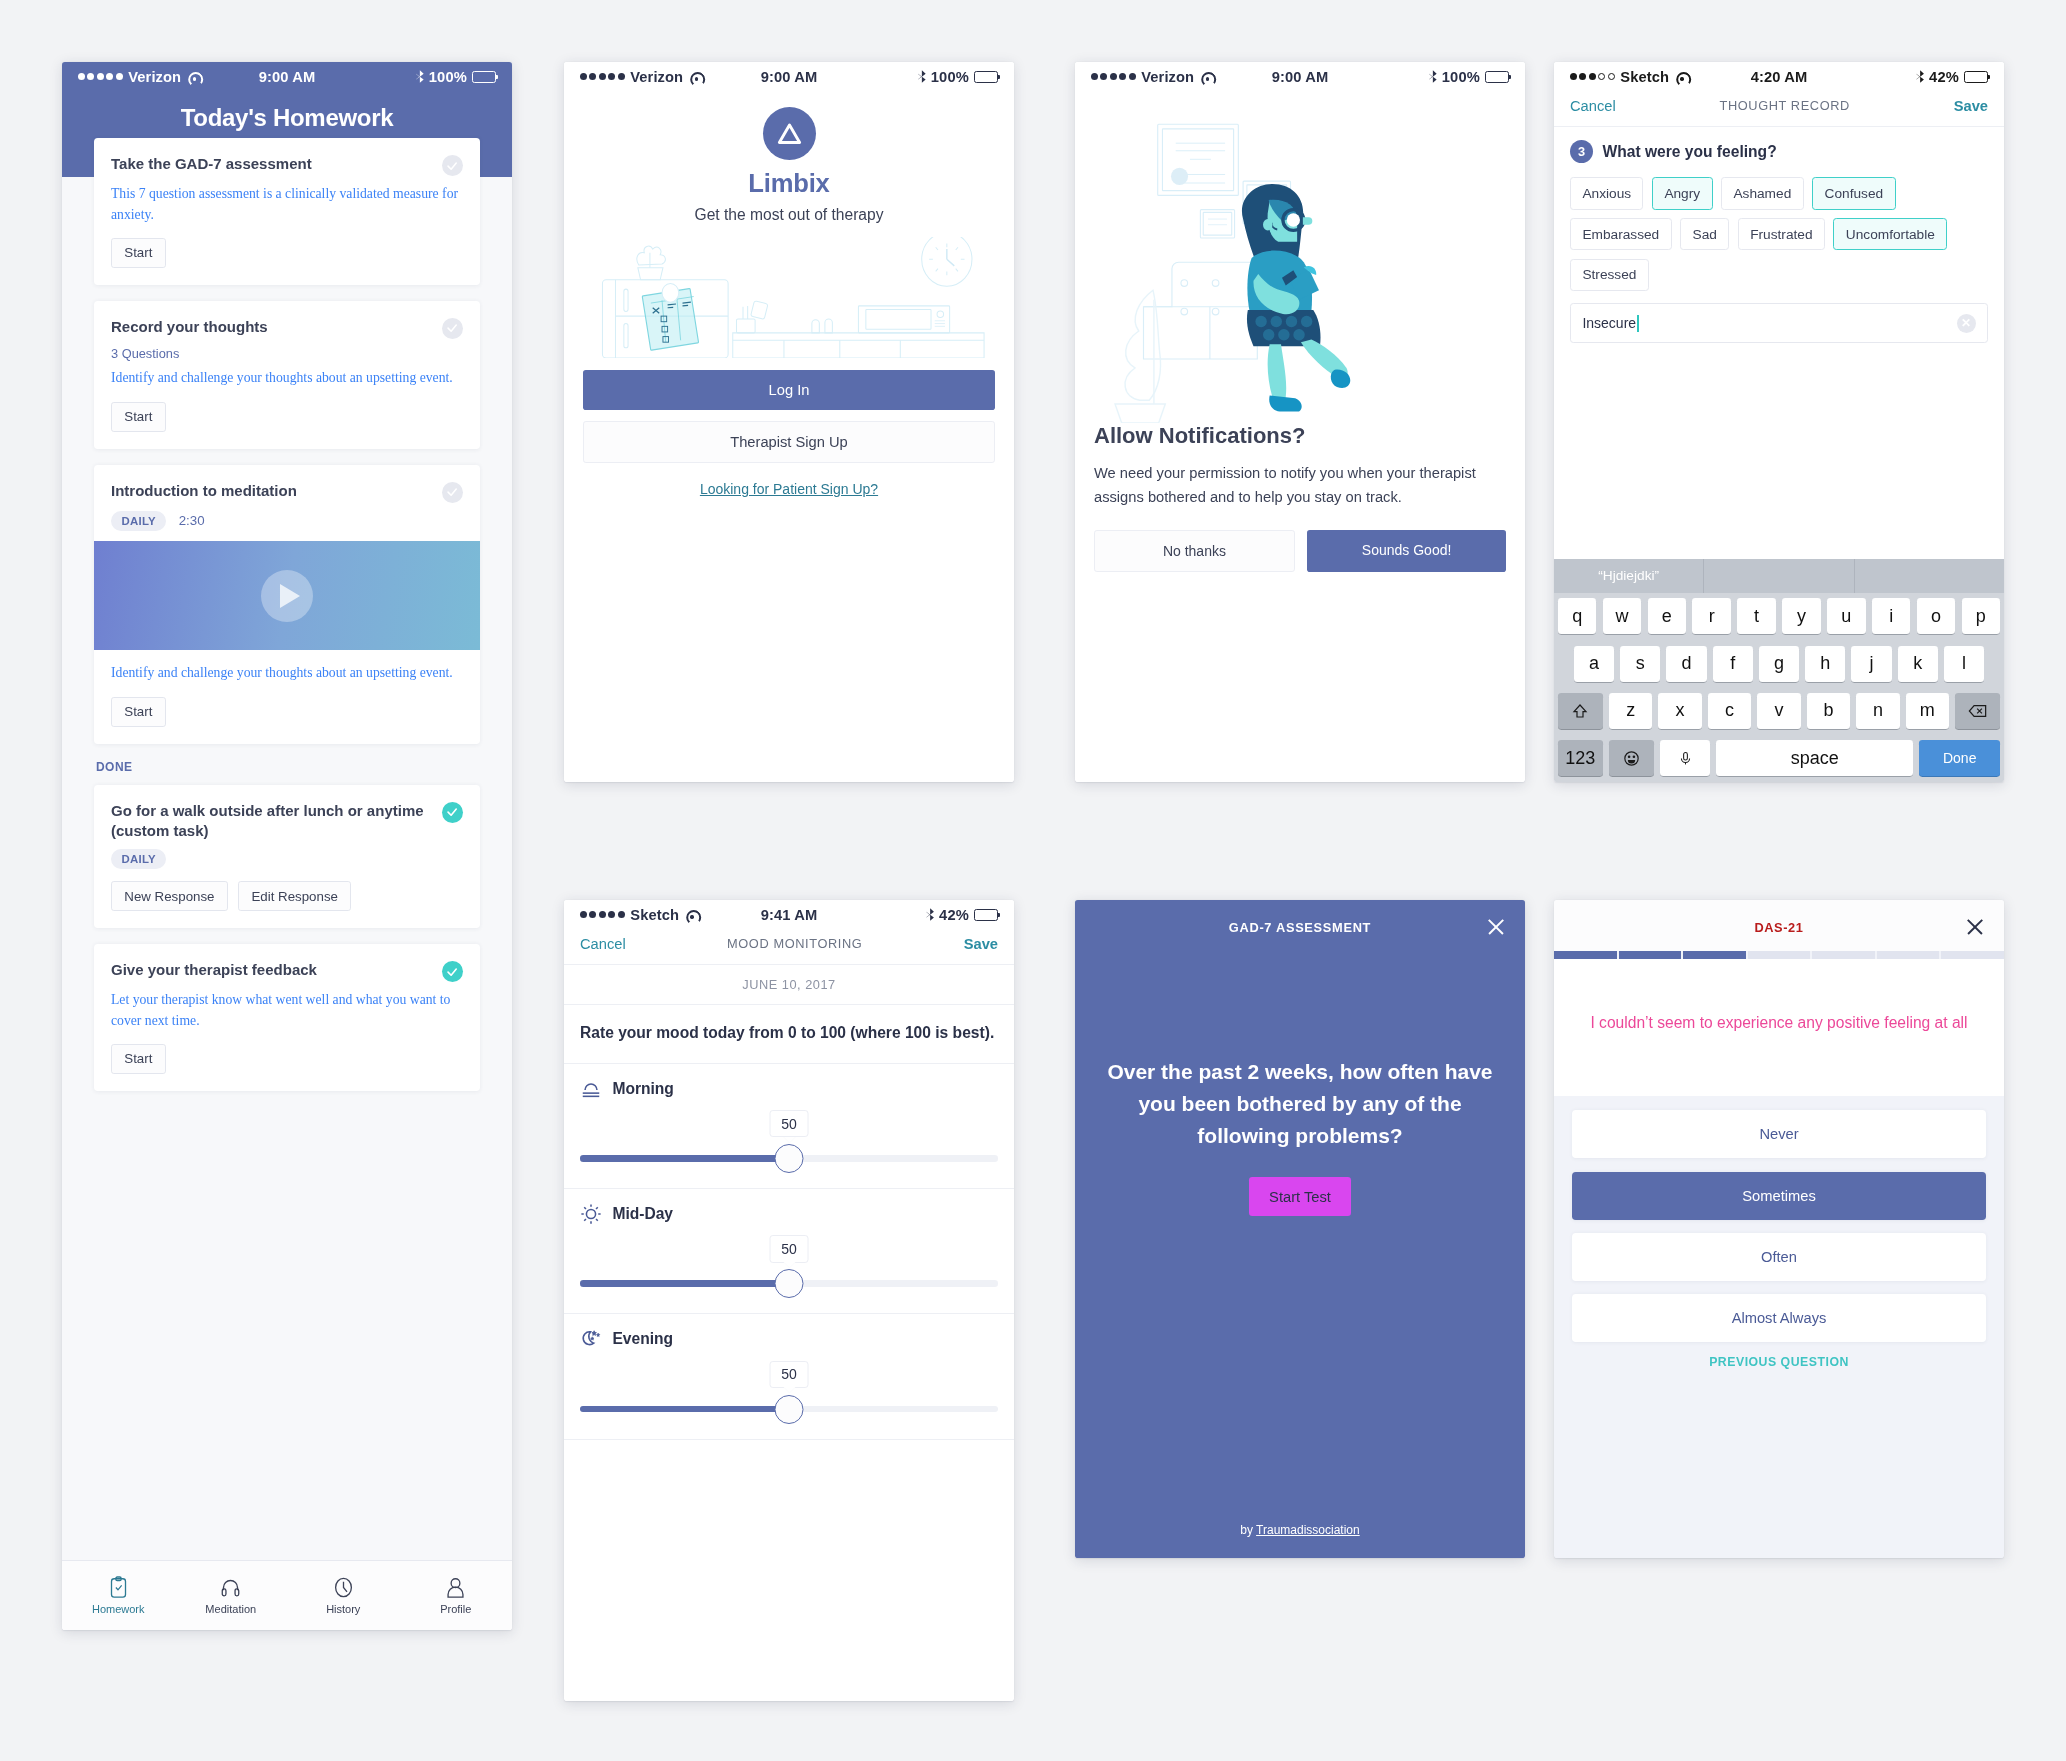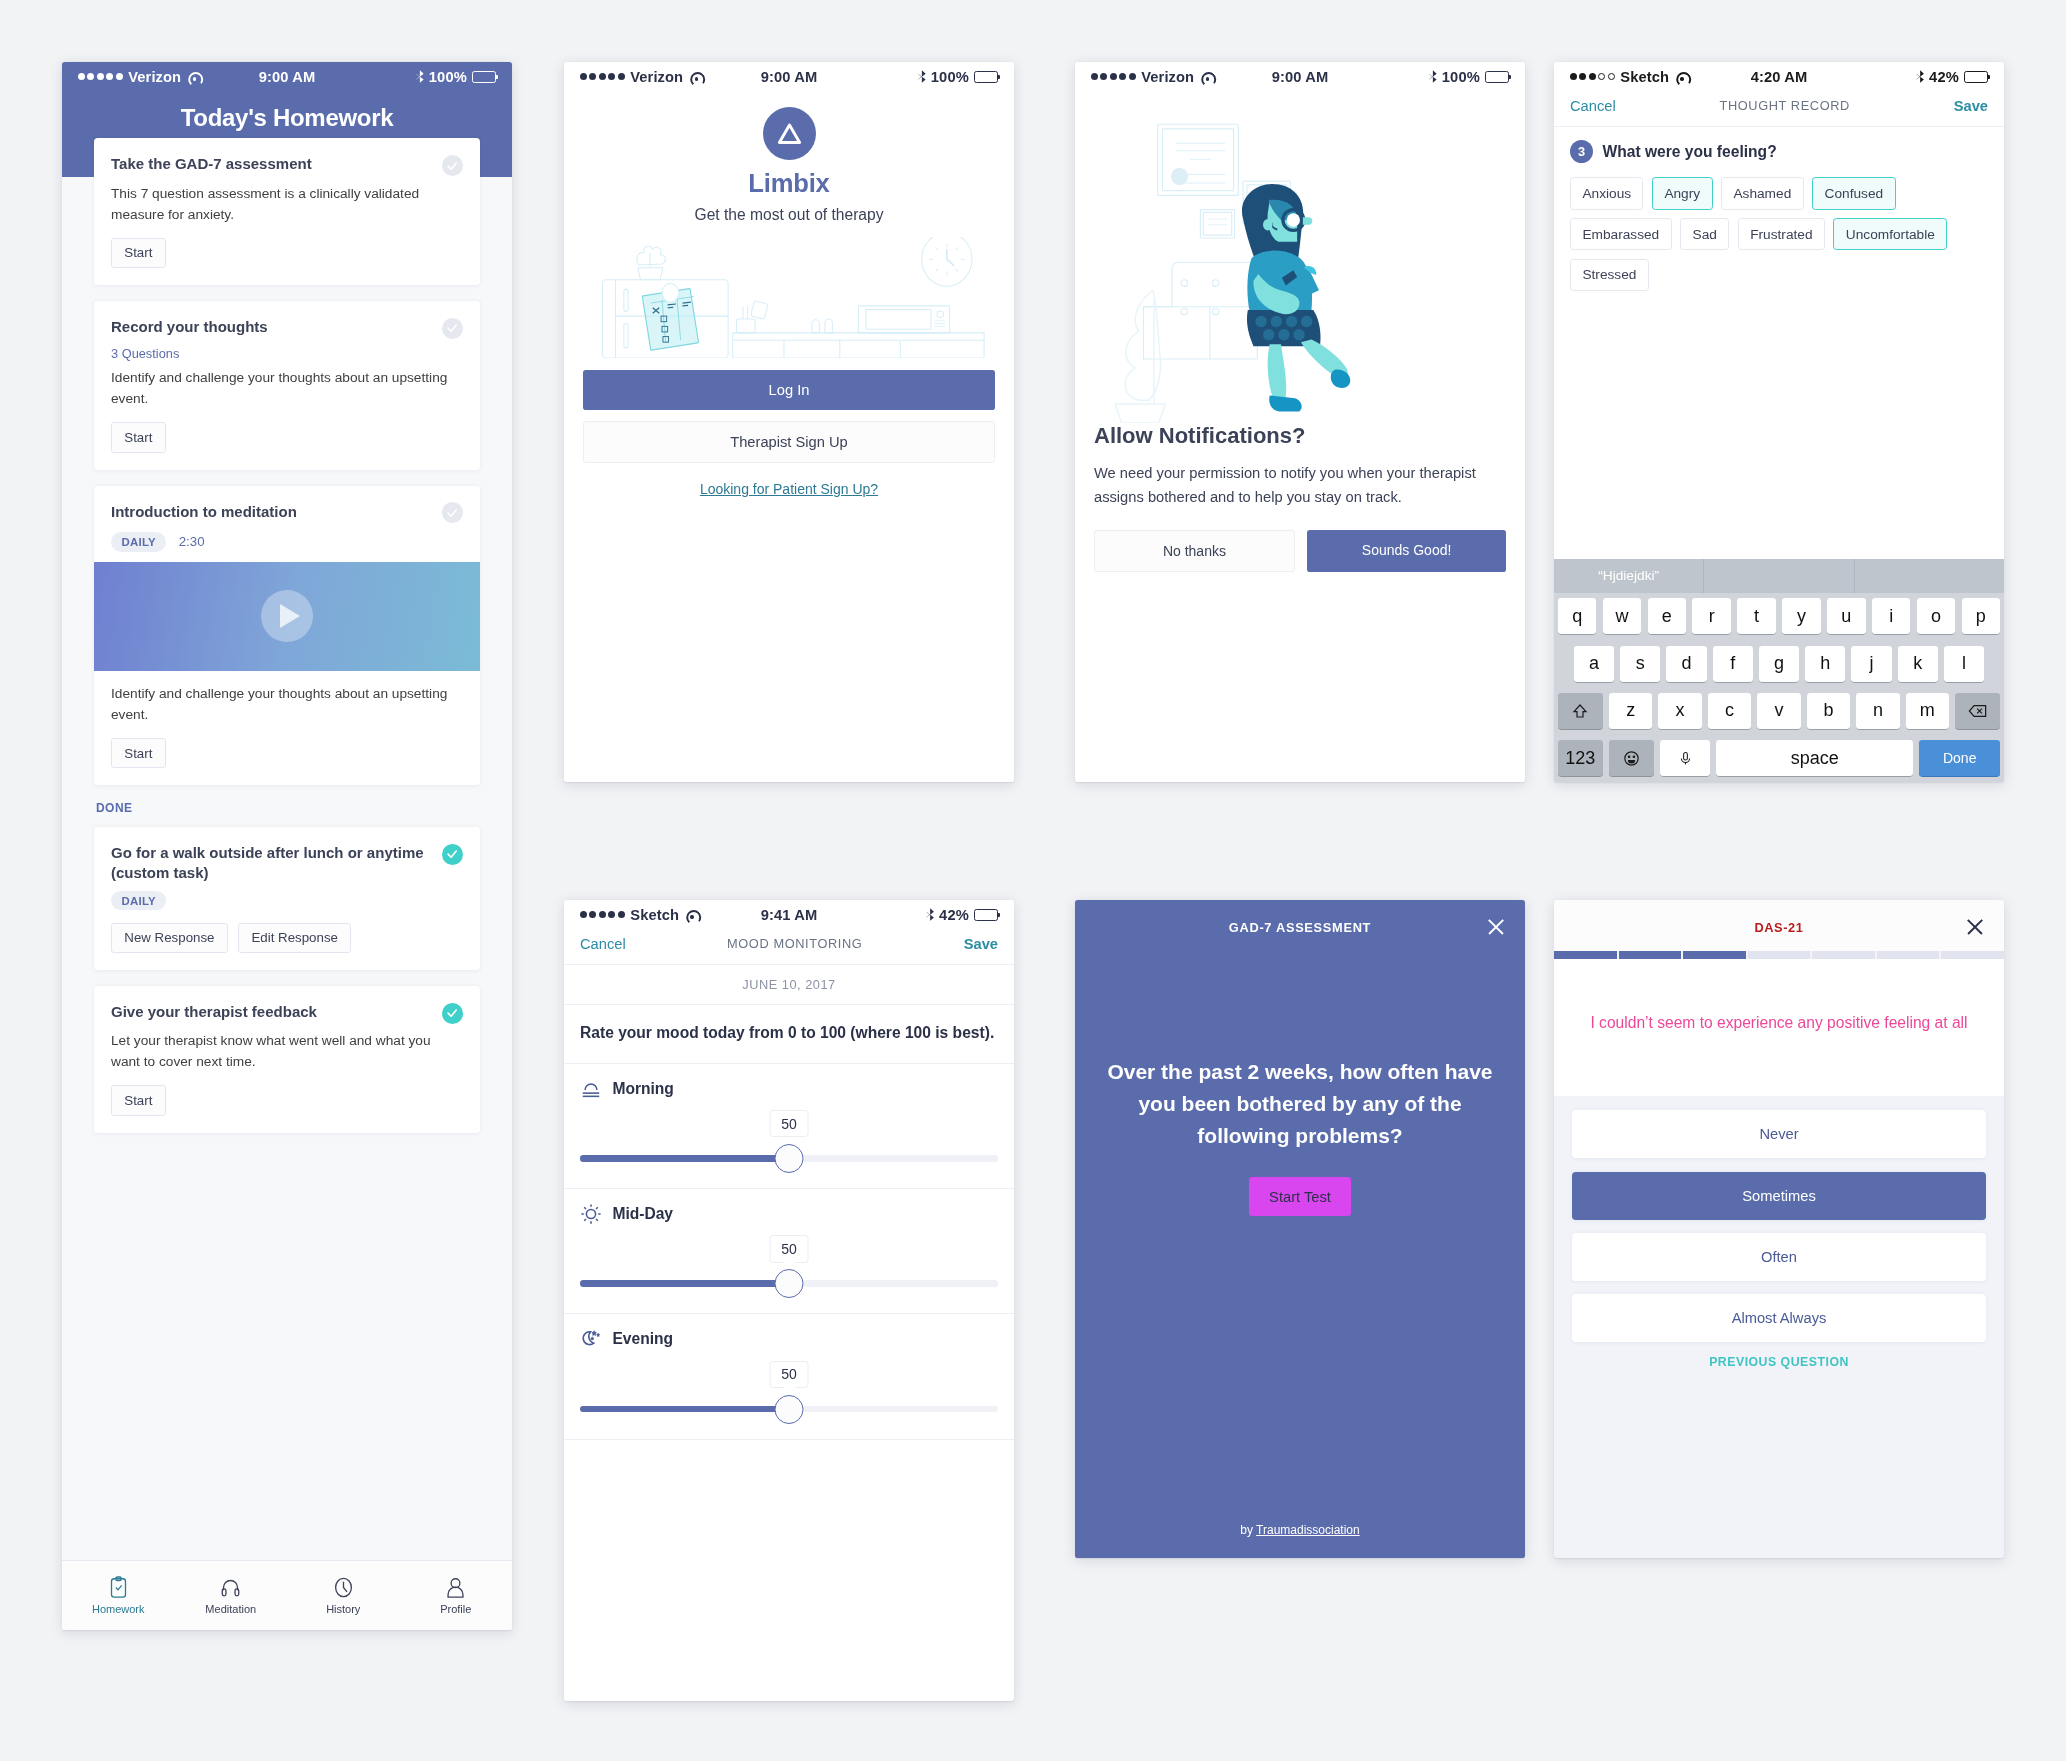--- a/index.html
+++ b/index.html
@@ -82,21 +82,21 @@
   .card-title { flex:1; font-size: 15px; font-weight: bold; color:#3c4257; line-height: 1.32; }
   .check {
     width: 21px; height:21px; border-radius:50%;
     background:#e6e8ef; flex: 0 0 21px;
     display:flex;align-items:center;justify-content:center;
     margin-top: 0.9px;
   }
   .check svg { width:12.3px;height:12.3px; }
   .check.done { background:#3fd0c9; }
   .sub-link { color:#5a6cab; font-size: 12.8px; margin-top: 7px; }
-  .card-desc { font-size: 13.7px; color:#404040; line-height: 1.52; margin-top: 7.6px; }
+  .card-desc { font-size: 13.7px; color:#3b82f6; line-height: 1.52; margin-top: 7.6px; font-family: Liberation Serif, serif; }
   .btn-outline {
     display:inline-block; border: 0.9px solid #e3e6ee; border-radius: 2.8px;
     background: #fcfcfd; color:#3c4257;
     padding: 6.6px 12.3px; font-size: 13.3px; margin-top: 12.3px;
   }
   .btn-row { display:flex; gap: 10.4px; }
   .pill {
     display:inline-block; background:#eceef5; color:#5a6cab;
     border-radius: 14px; padding: 3.8px 10.4px;
     font-size: 11.4px; font-weight: bold; letter-spacing: 0.3px;
@@ -665,20 +665,25 @@
       <span class="chip sel">Angry</span>
       <span class="chip">Ashamed</span>
       <span class="chip sel">Confused</span>
       <span class="chip">Embarassed</span>
       <span class="chip">Sad</span>
       <span class="chip">Frustrated</span>
       <span class="chip sel">Uncomfortable</span>
       <span class="chip">Stressed</span>
     </div>
 
+    <div class="txtfield">
+      <span>Insecure</span>
+      <span class="caret"></span>
+      <span class="clearbtn">✕</span>
+    </div>
 
     <div class="kbd">
       <div class="predict">
         <div>“Hjdiejdki”</div>
         <div></div>
         <div></div>
       </div>
       <div class="krow r1">
         <span class="key">q</span>
         <span class="key">w</span>

